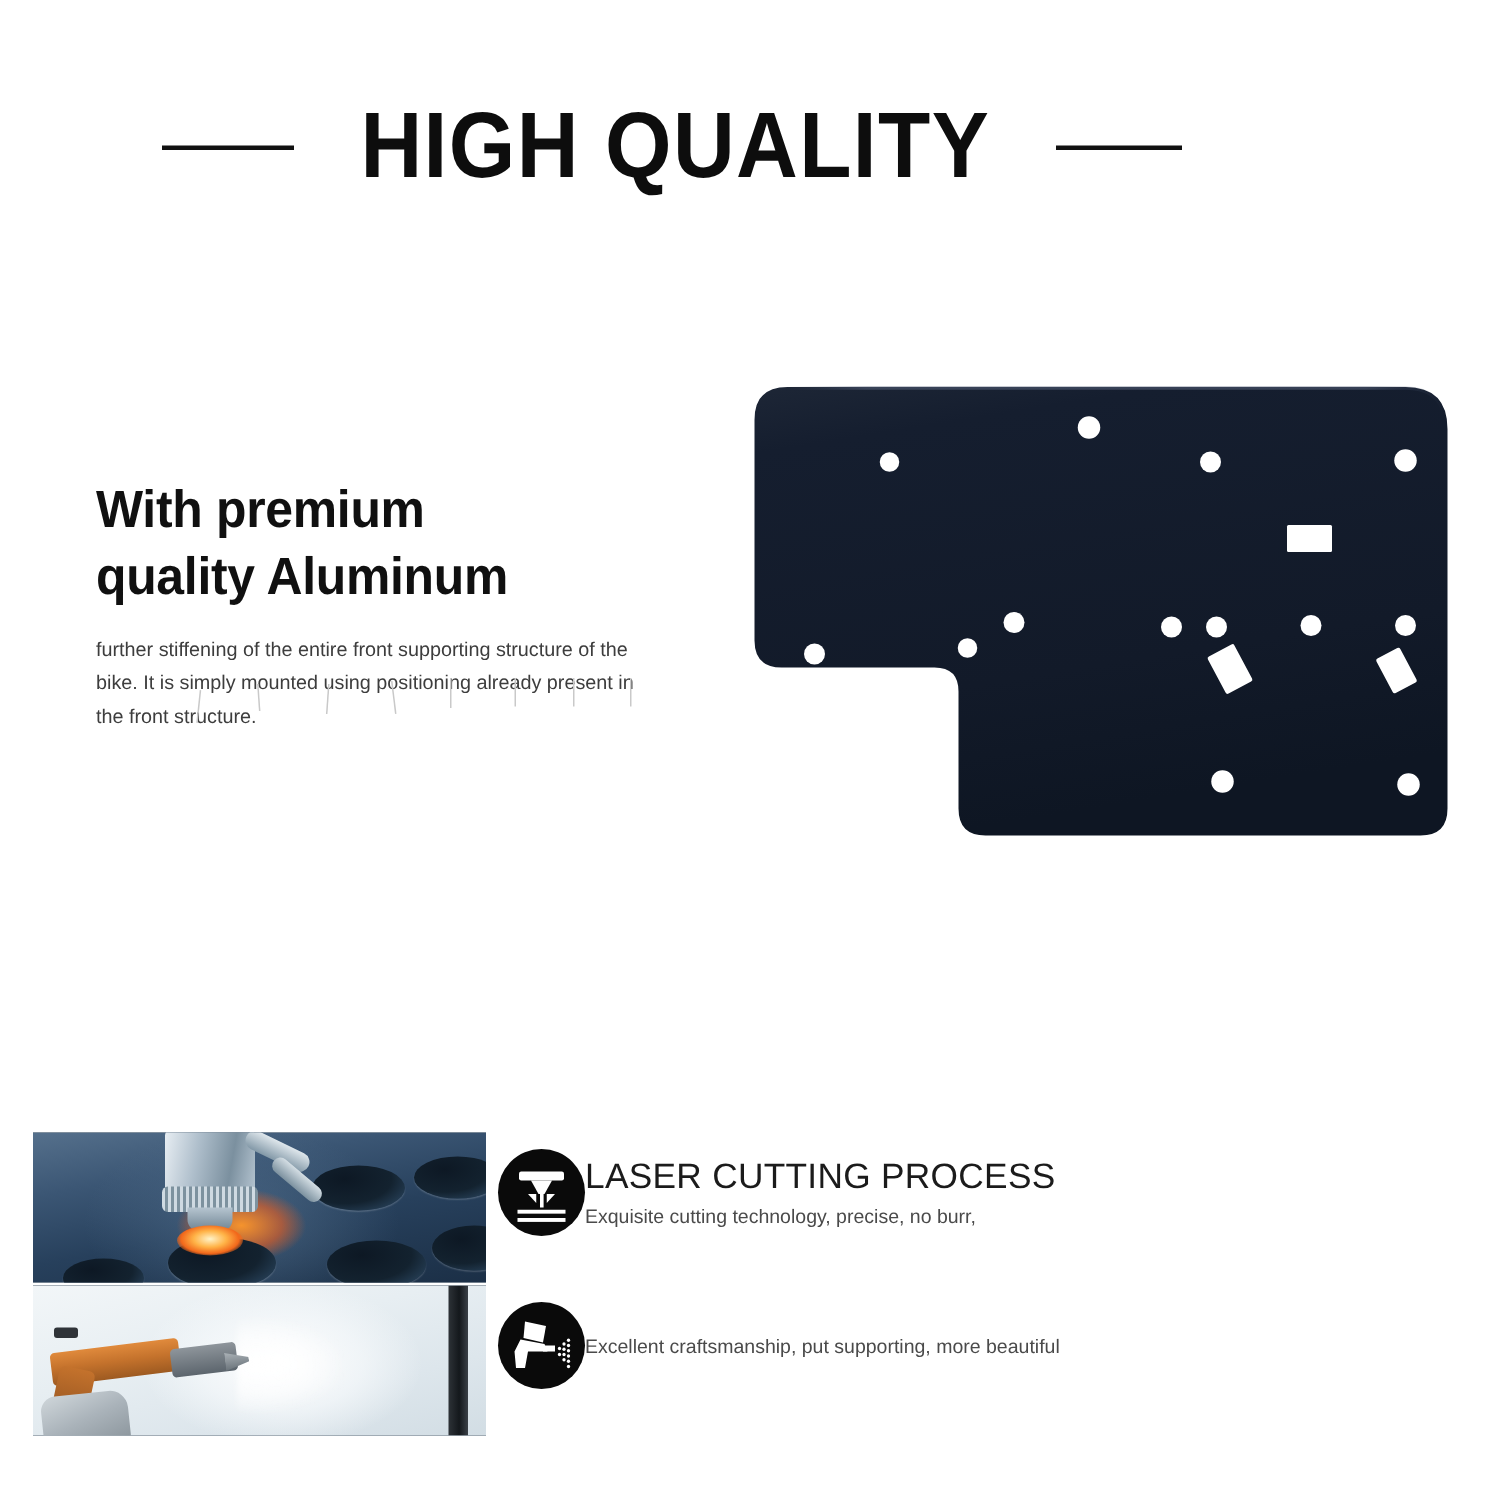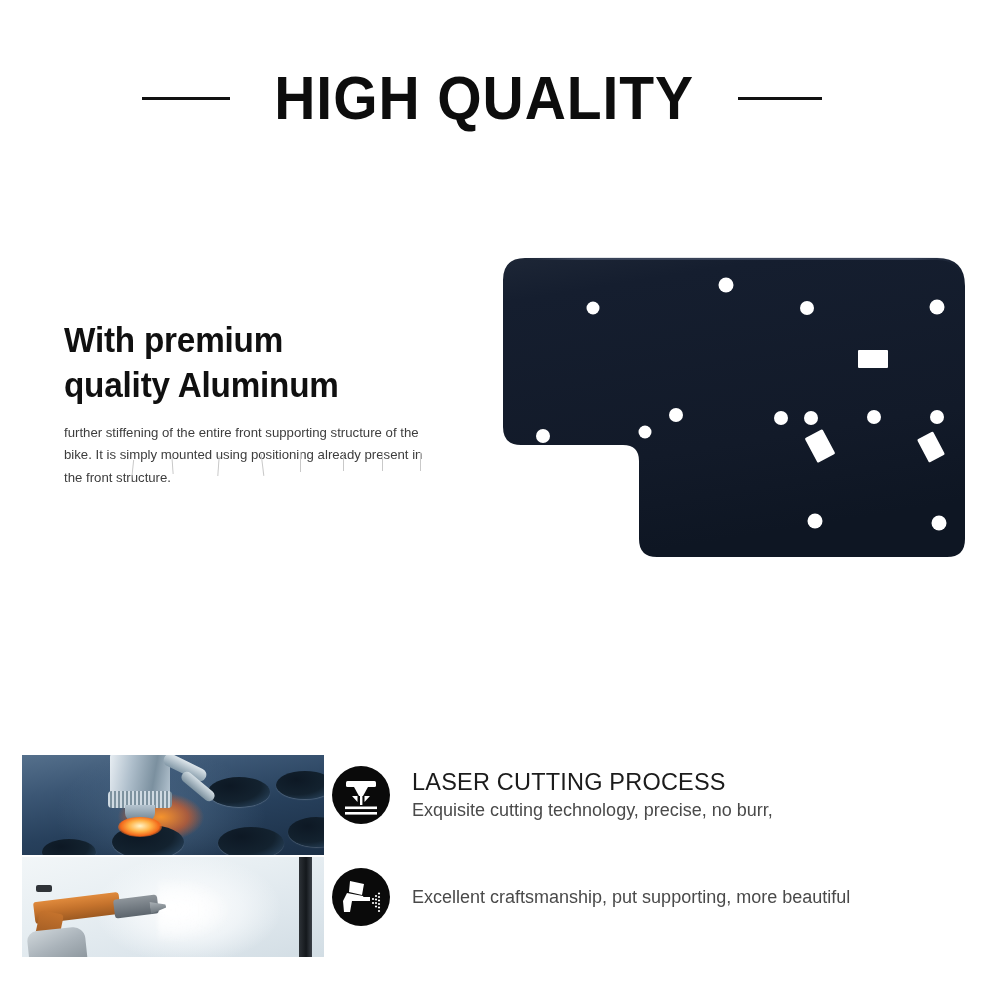--- a/index.html
+++ b/index.html
@@ -6,21 +6,21 @@
   body{
     width:1000px;height:1000px;
     background:#ffffff;
     font-family:"Liberation Sans",sans-serif;
     position:relative;overflow:hidden;
     -webkit-font-smoothing:antialiased;
   }
 
   
   .header{position:absolute;left:0;top:62px;width:896px;height:72px;
-    display:flex;align-items:center;justify-content:center;gap:26px;padding-left:34px;}
+    display:flex;align-items:center;justify-content:center;gap:26px;}
   .rule{height:3px;background:#111;}
   .rule.left{width:88px;}
   .rule.right{width:84px;}
   .main-title{
     font-family:"Liberation Sans",sans-serif;
     font-weight:bold;font-size:62px;line-height:1;
     letter-spacing:1px;color:#0d0d0d;
     transform:scaleX(.92);transform-origin:center;
     white-space:nowrap;
   }
@@ -93,28 +93,28 @@
     clip-path:polygon(0 0,100% 38%,100% 62%,0 100%);transform:rotate(-7deg);}
   .glove{position:absolute;left:6px;top:72px;width:58px;height:34px;border-radius:10px 12px 4px 4px;
     background:linear-gradient(160deg,#cfd6da 0%,#aab3ba 50%,#8b959c 100%);transform:rotate(-6deg);}
   .mist{position:absolute;left:136px;top:14px;width:130px;height:78px;
     background:radial-gradient(ellipse 80px 44px at 10% 50%, rgba(255,255,255,.98) 0%, rgba(255,255,255,.6) 42%, rgba(255,255,255,0) 76%);
     filter:blur(2px);}
   .photo-hook{position:absolute;left:14px;top:28px;width:16px;height:7px;border-radius:2px;
     background:#2f3338;}
 
   
-  .frow{position:absolute;left:332px;display:flex;align-items:center;gap:22px;}
+  .frow{position:absolute;left:332px;display:flex;align-items:center;}
   .frow.r1{top:14px;}
   .frow.r2{top:116px;}
   .fico{width:58px;height:58px;border-radius:50%;background:#0a0a0a;
     position:relative;flex:0 0 58px;}
   .ftext{display:flex;flex-direction:column;gap:7px;}
   .ftitle{font-size:23.5px;color:#1b1b1b;letter-spacing:.2px;line-height:1;}
-  .fsub{font-size:18px;color:#4a4a4a;line-height:1;}
+  .fsub{font-size:13px;color:#4a4a4a;line-height:1;}
 </style>
 </head>
 <body>
 
 <div class="header">
   <span class="rule left"></span>
   <h1 class="main-title">HIGH QUALITY</h1>
   <span class="rule right"></span>
 </div>
 

